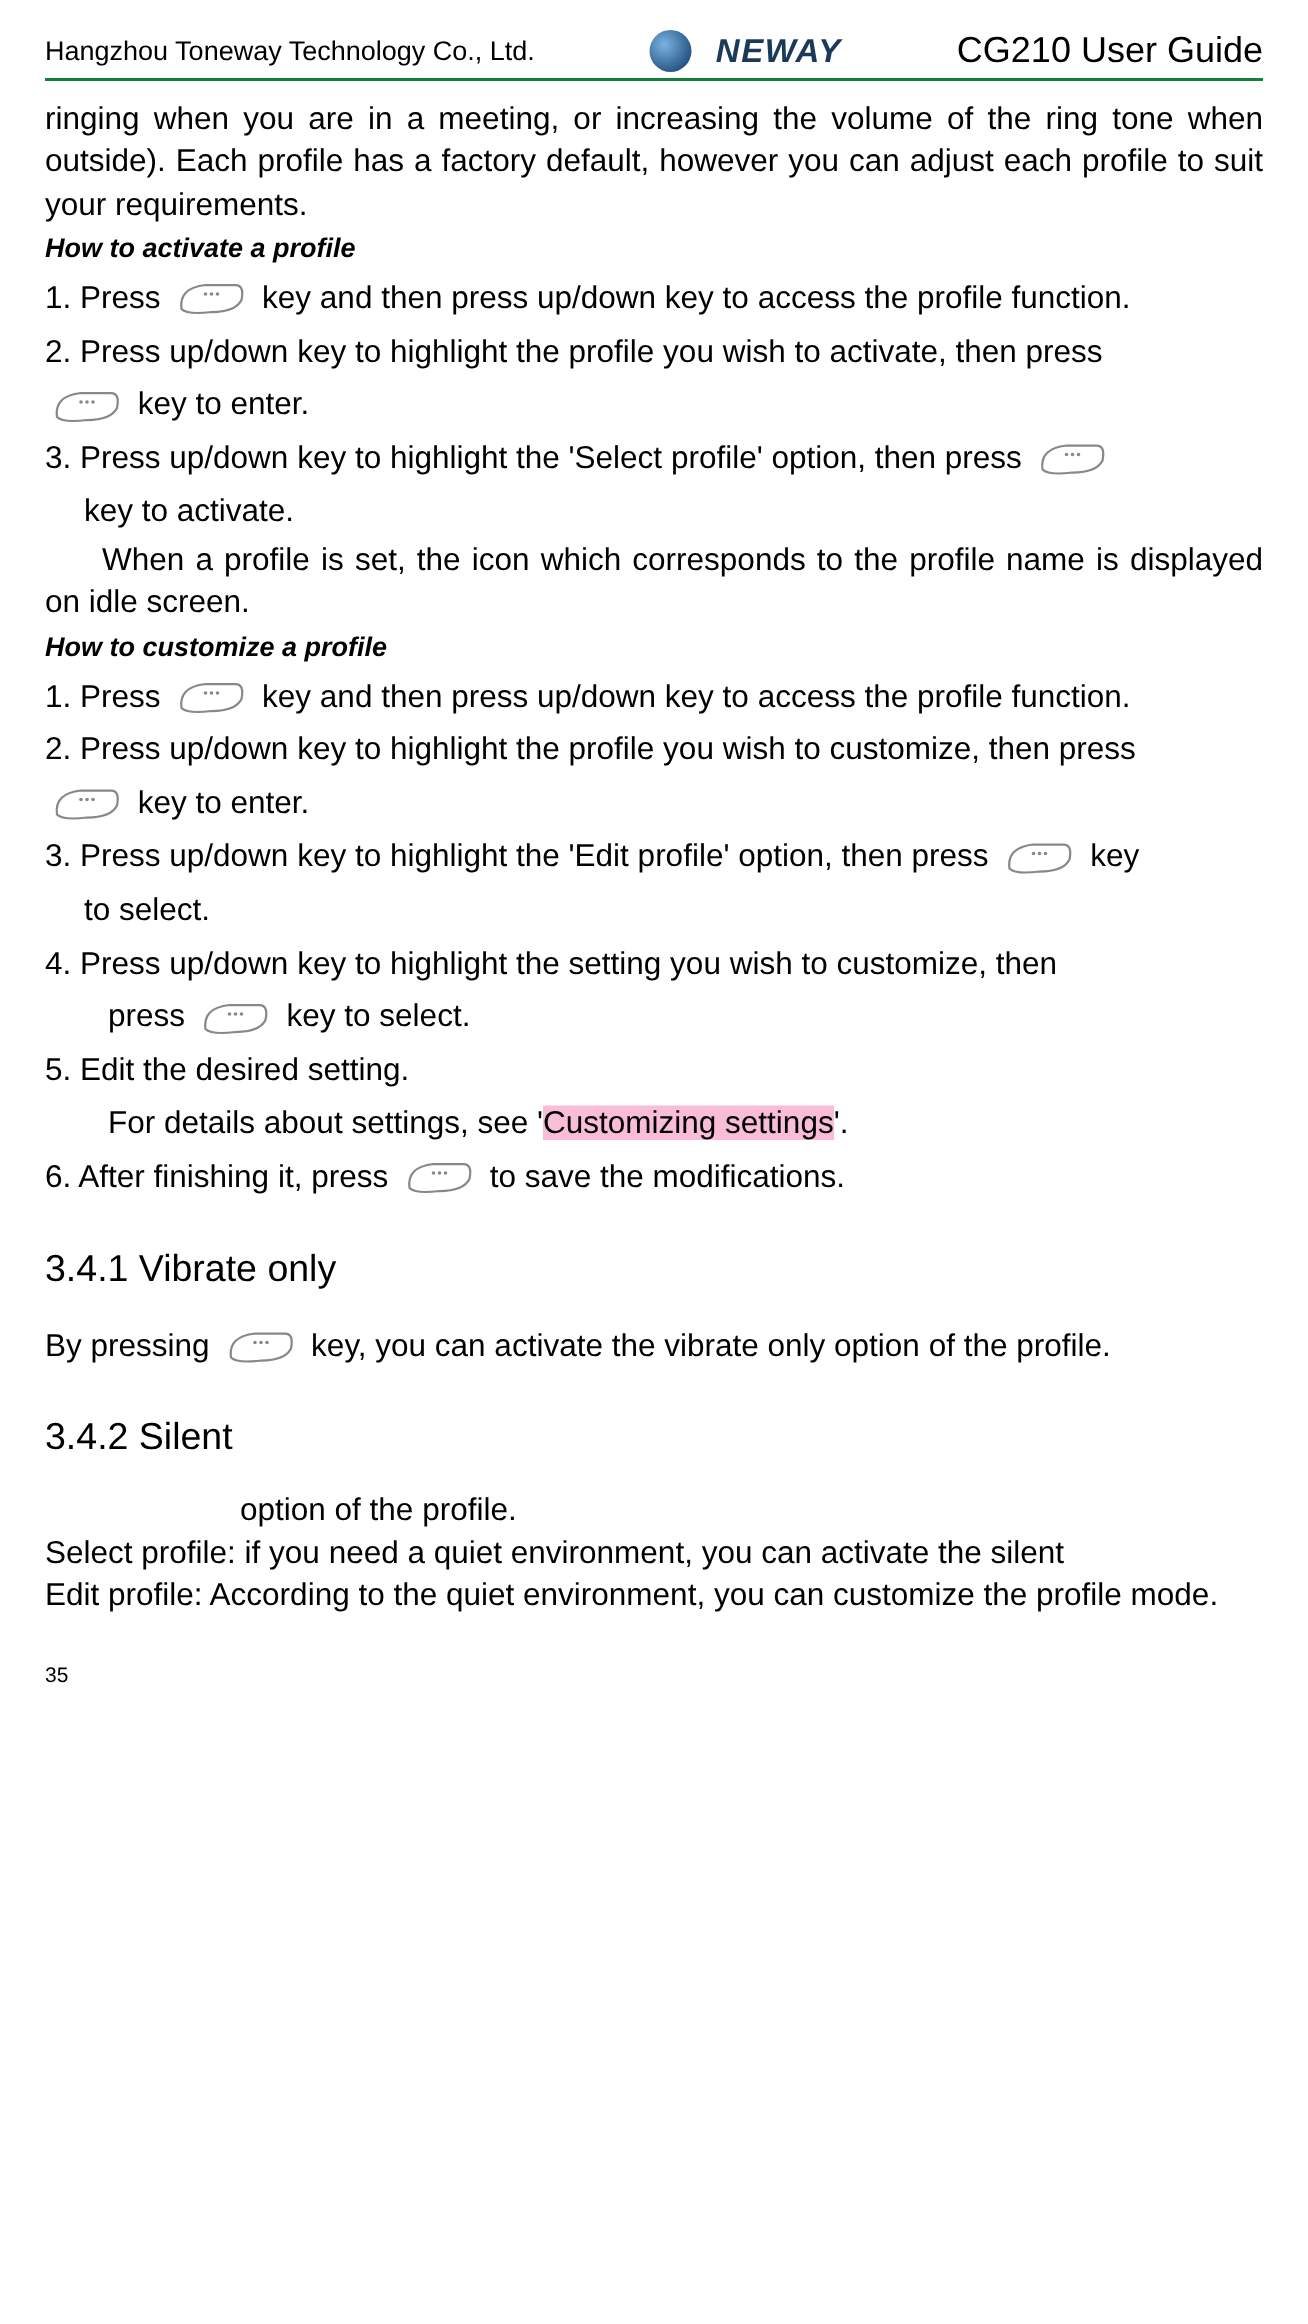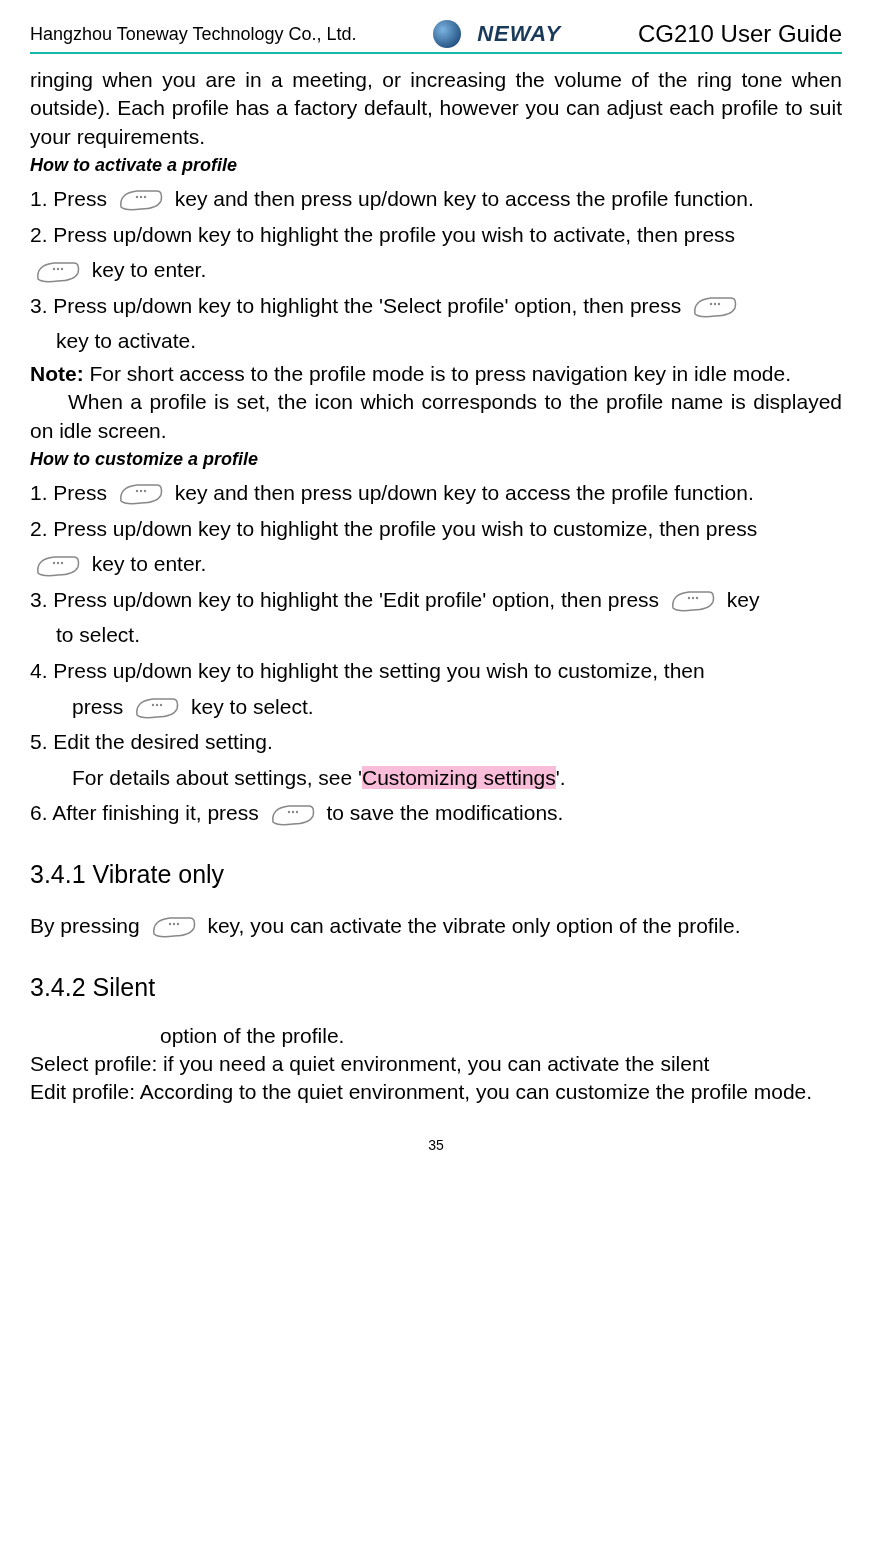--- a/index.html
+++ b/index.html
@@ -11,21 +11,21 @@
     width: 872px;
   }
   .page {
     padding: 20px 30px;
     box-sizing: border-box;
   }
   .header {
     display: flex;
     align-items: center;
     justify-content: space-between;
-    border-bottom: 2px solid #14b8a6;
+    border-bottom: 2px solid #15803d;
     padding-bottom: 4px;
     margin-bottom: 12px;
   }
   .header-left {
     font-size: 18px;
     flex: 0 0 auto;
   }
   .header-logo {
     display: flex;
     align-items: center;
@@ -106,21 +106,20 @@
   }
   .section-heading {
     font-size: 25px;
     margin: 30px 0 20px 0;
   }
   .highlight {
     background: #f9bcd9;
     margin-top: 44px;
   }
   .footer {
-    text-align: center;
     font-size: 14px;
     margin-top: 30px;
   }
   .edit-hang {
     font-size: 21px;
     line-height: 1.35;
     text-align: justify;
   }
   .select-hang {
     font-size: 21px;
@@ -182,23 +181,20 @@
       <svg width="48" height="26" viewBox="0 0 48 26">
         <path d="M 4 20 Q 2 6 20 4 L 40 4 Q 46 4 44 14 Q 40 22 24 22 Q 8 24 4 20 Z" fill="none" stroke="#888" stroke-width="1.5"></path>
         <circle cx="20" cy="10" r="1.2" fill="#888"></circle>
           <circle cx="24" cy="10" r="1.2" fill="#888"></circle>
           <circle cx="28" cy="10" r="1.2" fill="#888"></circle>
       </svg>
     </span>
   </div>
   <div class="step-indent">key to activate.</div>
 
-  <div class="note-line">
-    <span class="note-label">Note: </span><span>For short access to the profile mode is to press navigation key in idle mode.</span>
-  </div>
   <div class="para-indent">When a profile is set, the icon which corresponds to the profile name is displayed on idle screen.</div>
 
   <div class="heading-bold">How to customize a profile</div>
 
   <div class="step">
     <span>1. Press </span>
     <span class="key-icon">
       <svg width="48" height="26" viewBox="0 0 48 26">
         <path d="M 4 20 Q 2 6 20 4 L 40 4 Q 46 4 44 14 Q 40 22 24 22 Q 8 24 4 20 Z" fill="none" stroke="#888" stroke-width="1.5"></path>
         <circle cx="20" cy="10" r="1.2" fill="#888"></circle>

